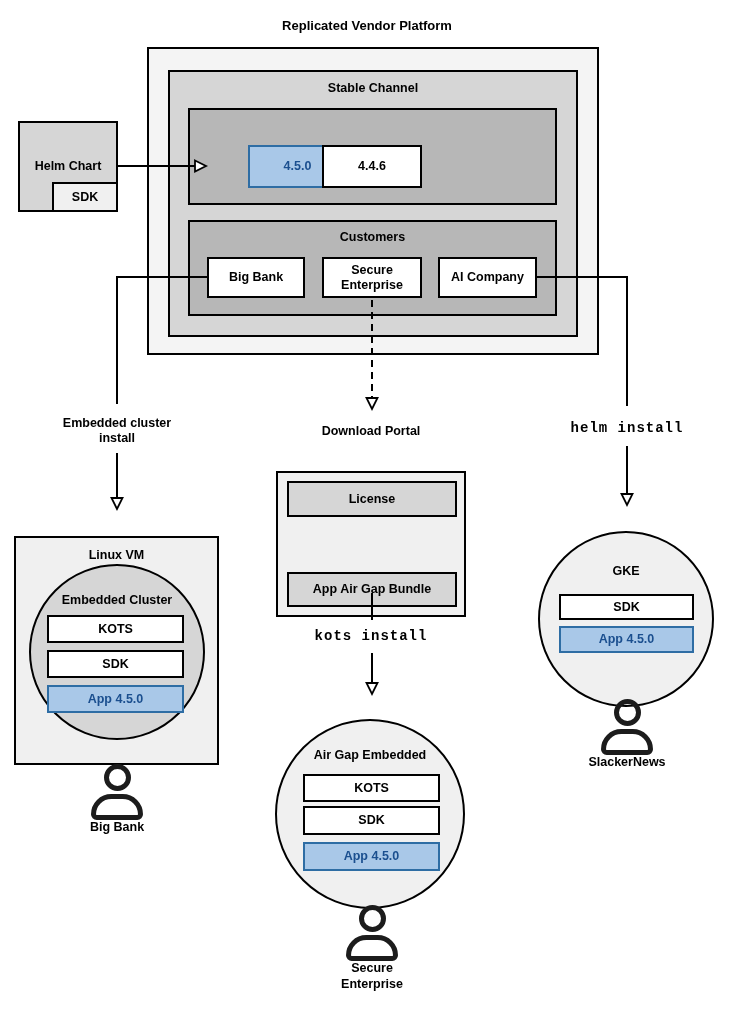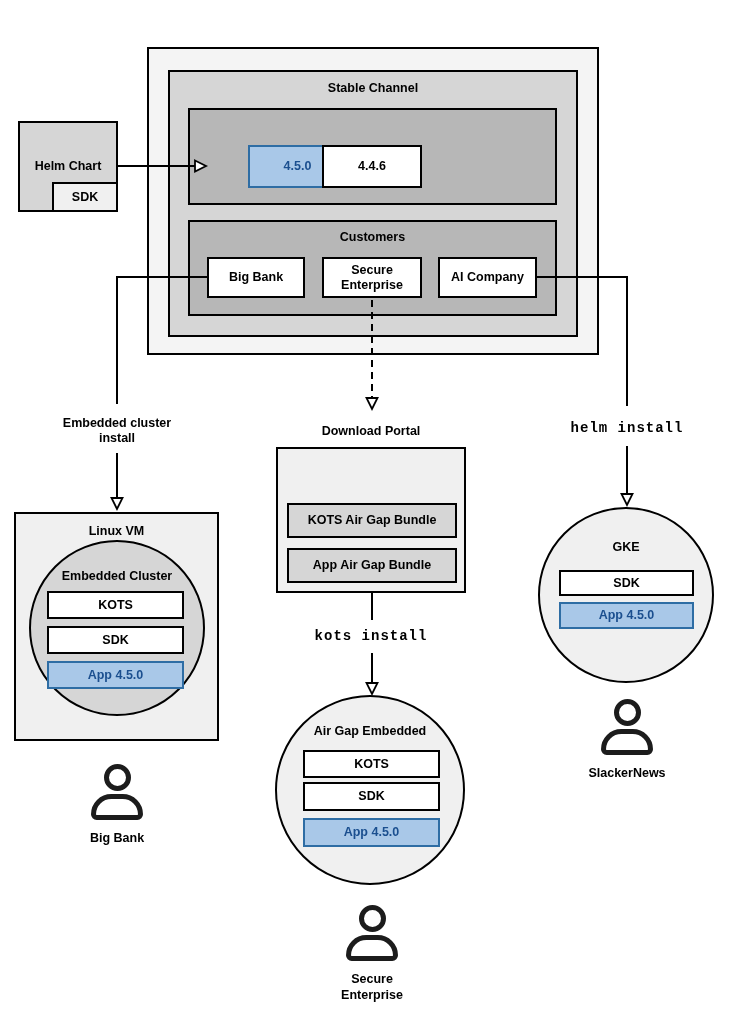--- a/index.html
+++ b/index.html
@@ -11,21 +11,21 @@
     height: 1026px;
     background: #fff;
     overflow: hidden;
     font-weight: bold;
     color: #000;
   }
   .abs { position: absolute; }
   .box { position: absolute; border: 2px solid #000; }
   .lbl { font-size: 12.5px; font-weight: bold; text-align: center; line-height: 1.2; }
   .fill-lightest { background: #f4f4f4; }
-  .fill-light    { background: #f0f0f0; }
+  .fill-light    { background: #f0f0f0; margin-top: 24px; }
   .fill-mid      { background: #d6d6d6; }
   .fill-dark     { background: #b7b7b7; }
   .item-box {
     position: absolute; border: 2px solid #000; background: #fff;
     display: flex; align-items: center; justify-content: center;
     font-size: 12.5px; font-weight: bold; text-align: center; line-height: 1.15;
   }
   .item-box.hl {
     background: #a9c8e8;
     border-color: #2e6da4;
@@ -40,28 +40,29 @@
   }
   .person { position: absolute; width: 120px; display: flex; flex-direction: column; align-items: center; }
   .person .head {
     width: 27px; height: 27px; border: 5px solid #1c1c1c; border-radius: 50%;
   }
   .person .torso {
     width: 52px; height: 26px; margin-top: 3px;
     border: 5px solid #1c1c1c;
     border-radius: 25px 25px 7px 7px;
   }
-  .person .person-label { margin-top: 11px; font-size: 12.5px; font-weight: bold; text-align: center; line-height: 1.25; }
+  .person .person-label { font-size: 12.5px; font-weight: bold; text-align: center; line-height: 1.25; }
   svg.overlay { position: absolute; left: 0; top: 0; pointer-events: none; z-index: 50; }
 </style>
 </head>
 <body>
 
 <div class="canvas">
 
+  <div class="abs lbl" style="left:0; top:18; width:734px; top:18px; font-size:13px;">Replicated Vendor Platform</div>
 
   <div class="box fill-lightest" style="left:147px; top:47px; width:452px; height:308px;">
 
     <div class="box fill-mid" style="left:19px; top:21px; width:410px; height:267px;">
       <div class="section-title" style="top:9px;">Stable Channel</div>
 
       <div class="box fill-dark" style="left:18px; top:36px; width:369px; height:97px;">
         <div class="item-box hl" style="left:17px; top:35px; width:99px; height:43px;margin-left:41px;">4.5.0</div>
         <div class="item-box" style="left:132px; top:35px; width:100px; height:43px;">4.4.6</div>
       </div>
@@ -80,21 +81,21 @@
     <div class="item-box fill-light" style="right:-2px; bottom:-2px; width:66px; height:30px; background:#f0f0f0;">SDK</div>
   </div>
 
   <div class="abs lbl" style="left:57px; top:416px; width:120px;">
     <div>Embedded cluster</div>
     <div>install</div>
   </div>
 
   <div class="abs lbl" style="left:286px; top:424px; width:170px;">Download Portal</div>
   <div class="box fill-light" style="left:276px; top:447px; width:190px; height:146px;">
-    <div class="item-box fill-mid" style="left:9px; top:54px; width:170px; height:35px; background:#d6d6d6;">KOTS Air Gap Bundle</div>
+    <div class="item-box fill-mid" style="left:9px; top:8px; width:170px; height:36px; background:#d6d6d6;">License</div>
     <div class="item-box fill-mid" style="left:9px; top:99px; width:170px; height:35px; background:#d6d6d6;">App Air Gap Bundle</div>
   </div>
 
   <div class="mono-lbl" style="left:296px; top:628px; width:150px;">kots install</div>
   <div class="mono-lbl" style="left:552px; top:420px; width:150px;">helm install</div>
 
   <div class="box fill-light" style="left:14px; top:512px; width:205px; height:229px;">
     <div class="section-title" style="top:10px;">Linux VM</div>
     <div class="box fill-mid circle" style="left:13px; top:26px; width:176px; height:176px;">
       <div class="section-title" style="top:27px;">Embedded Cluster</div>

